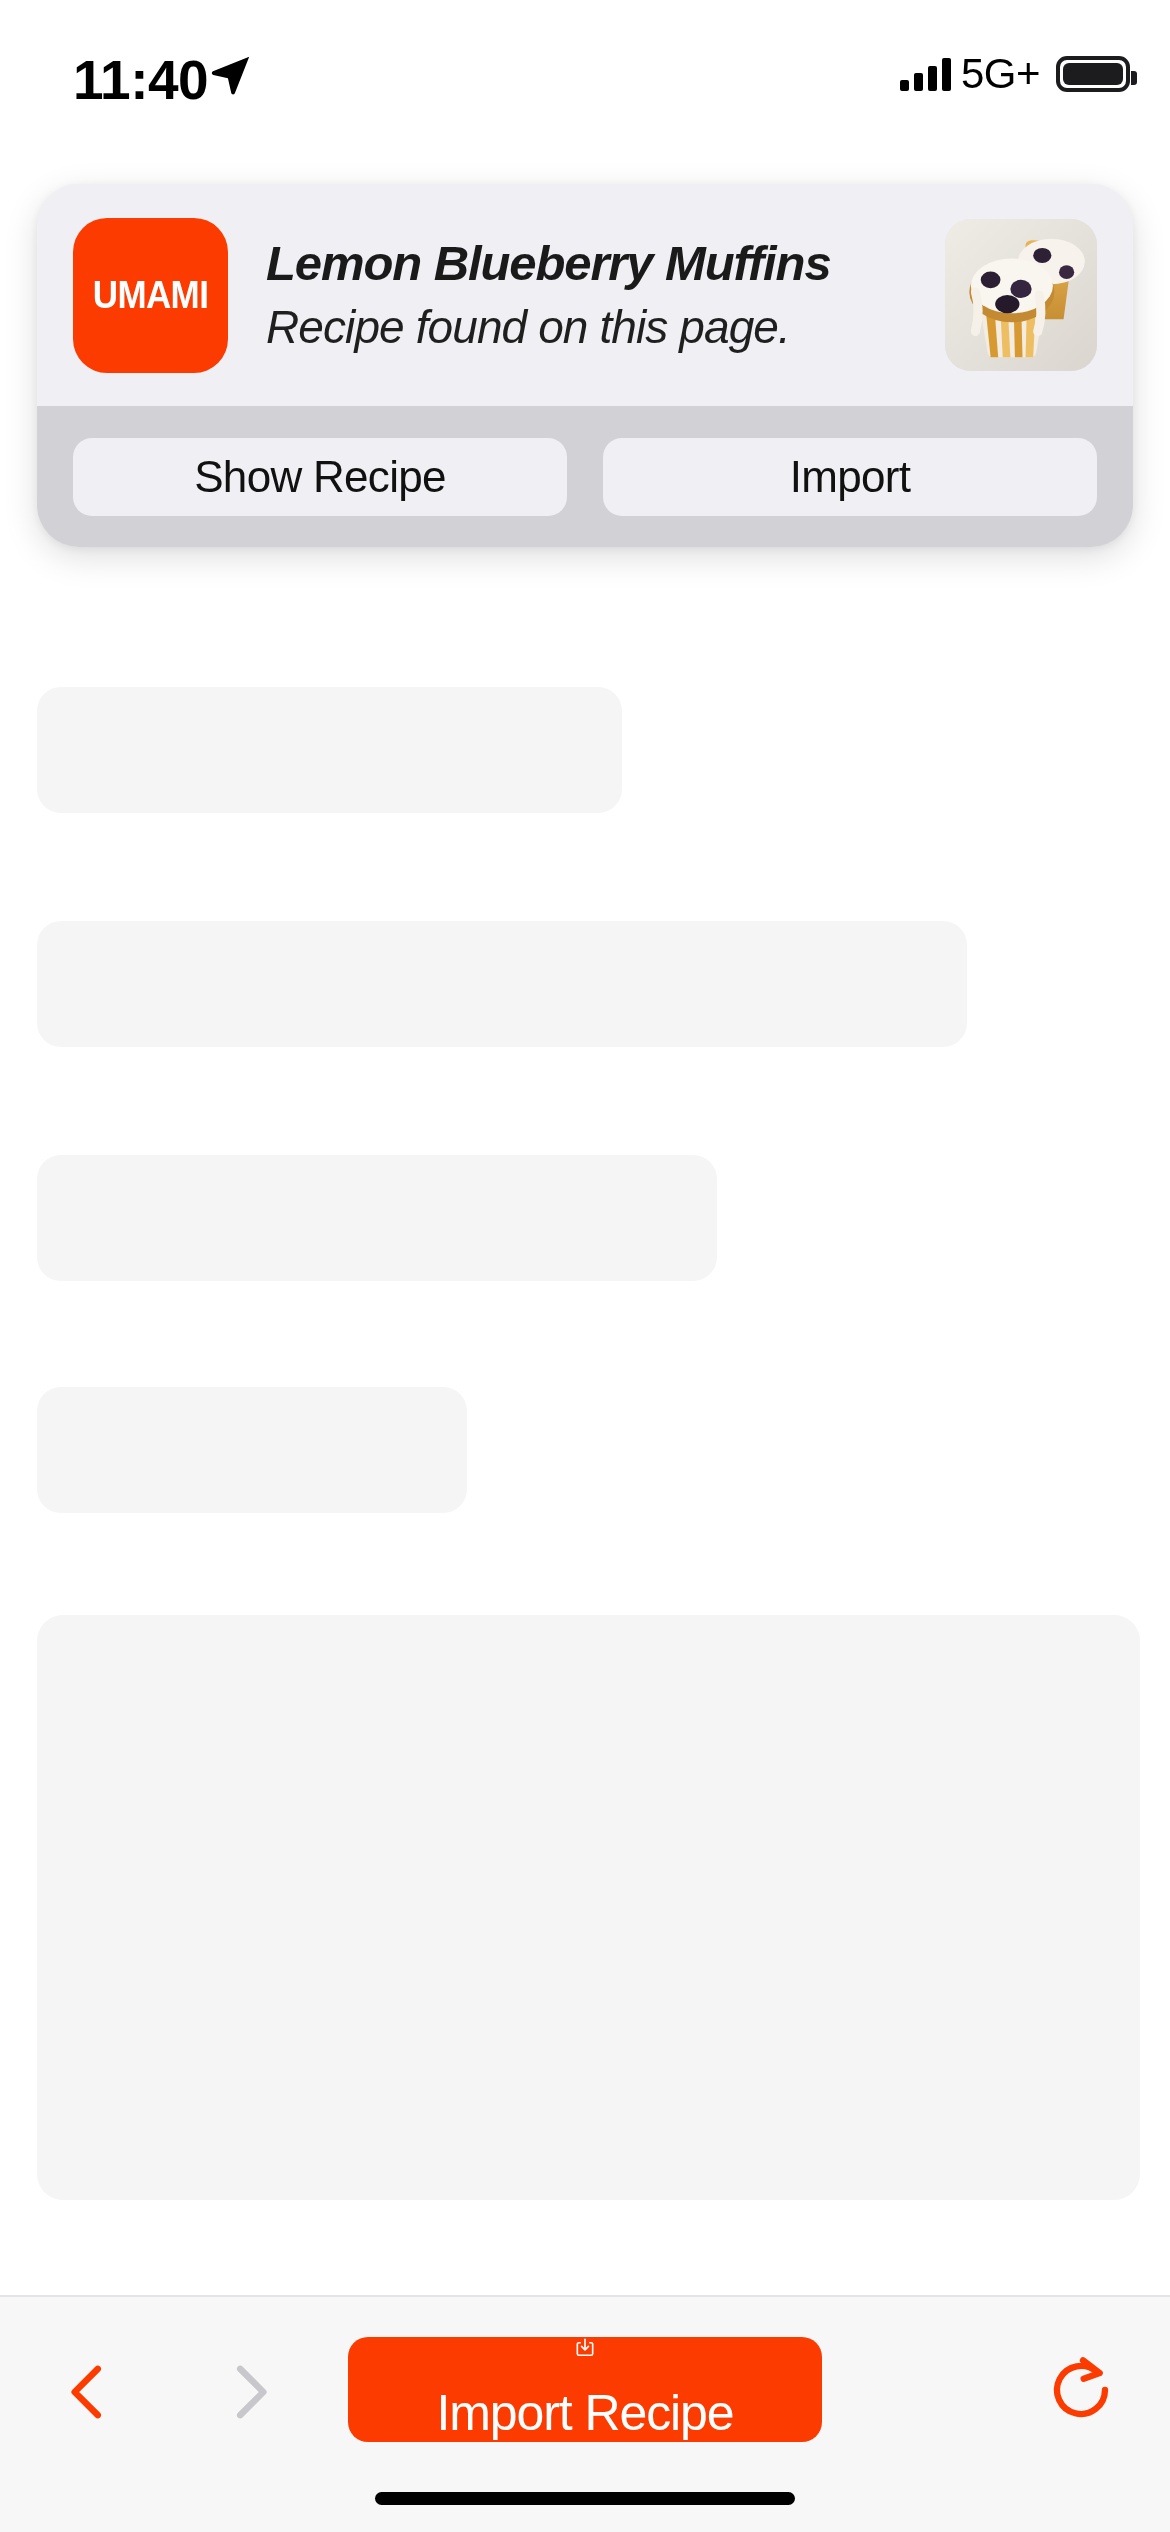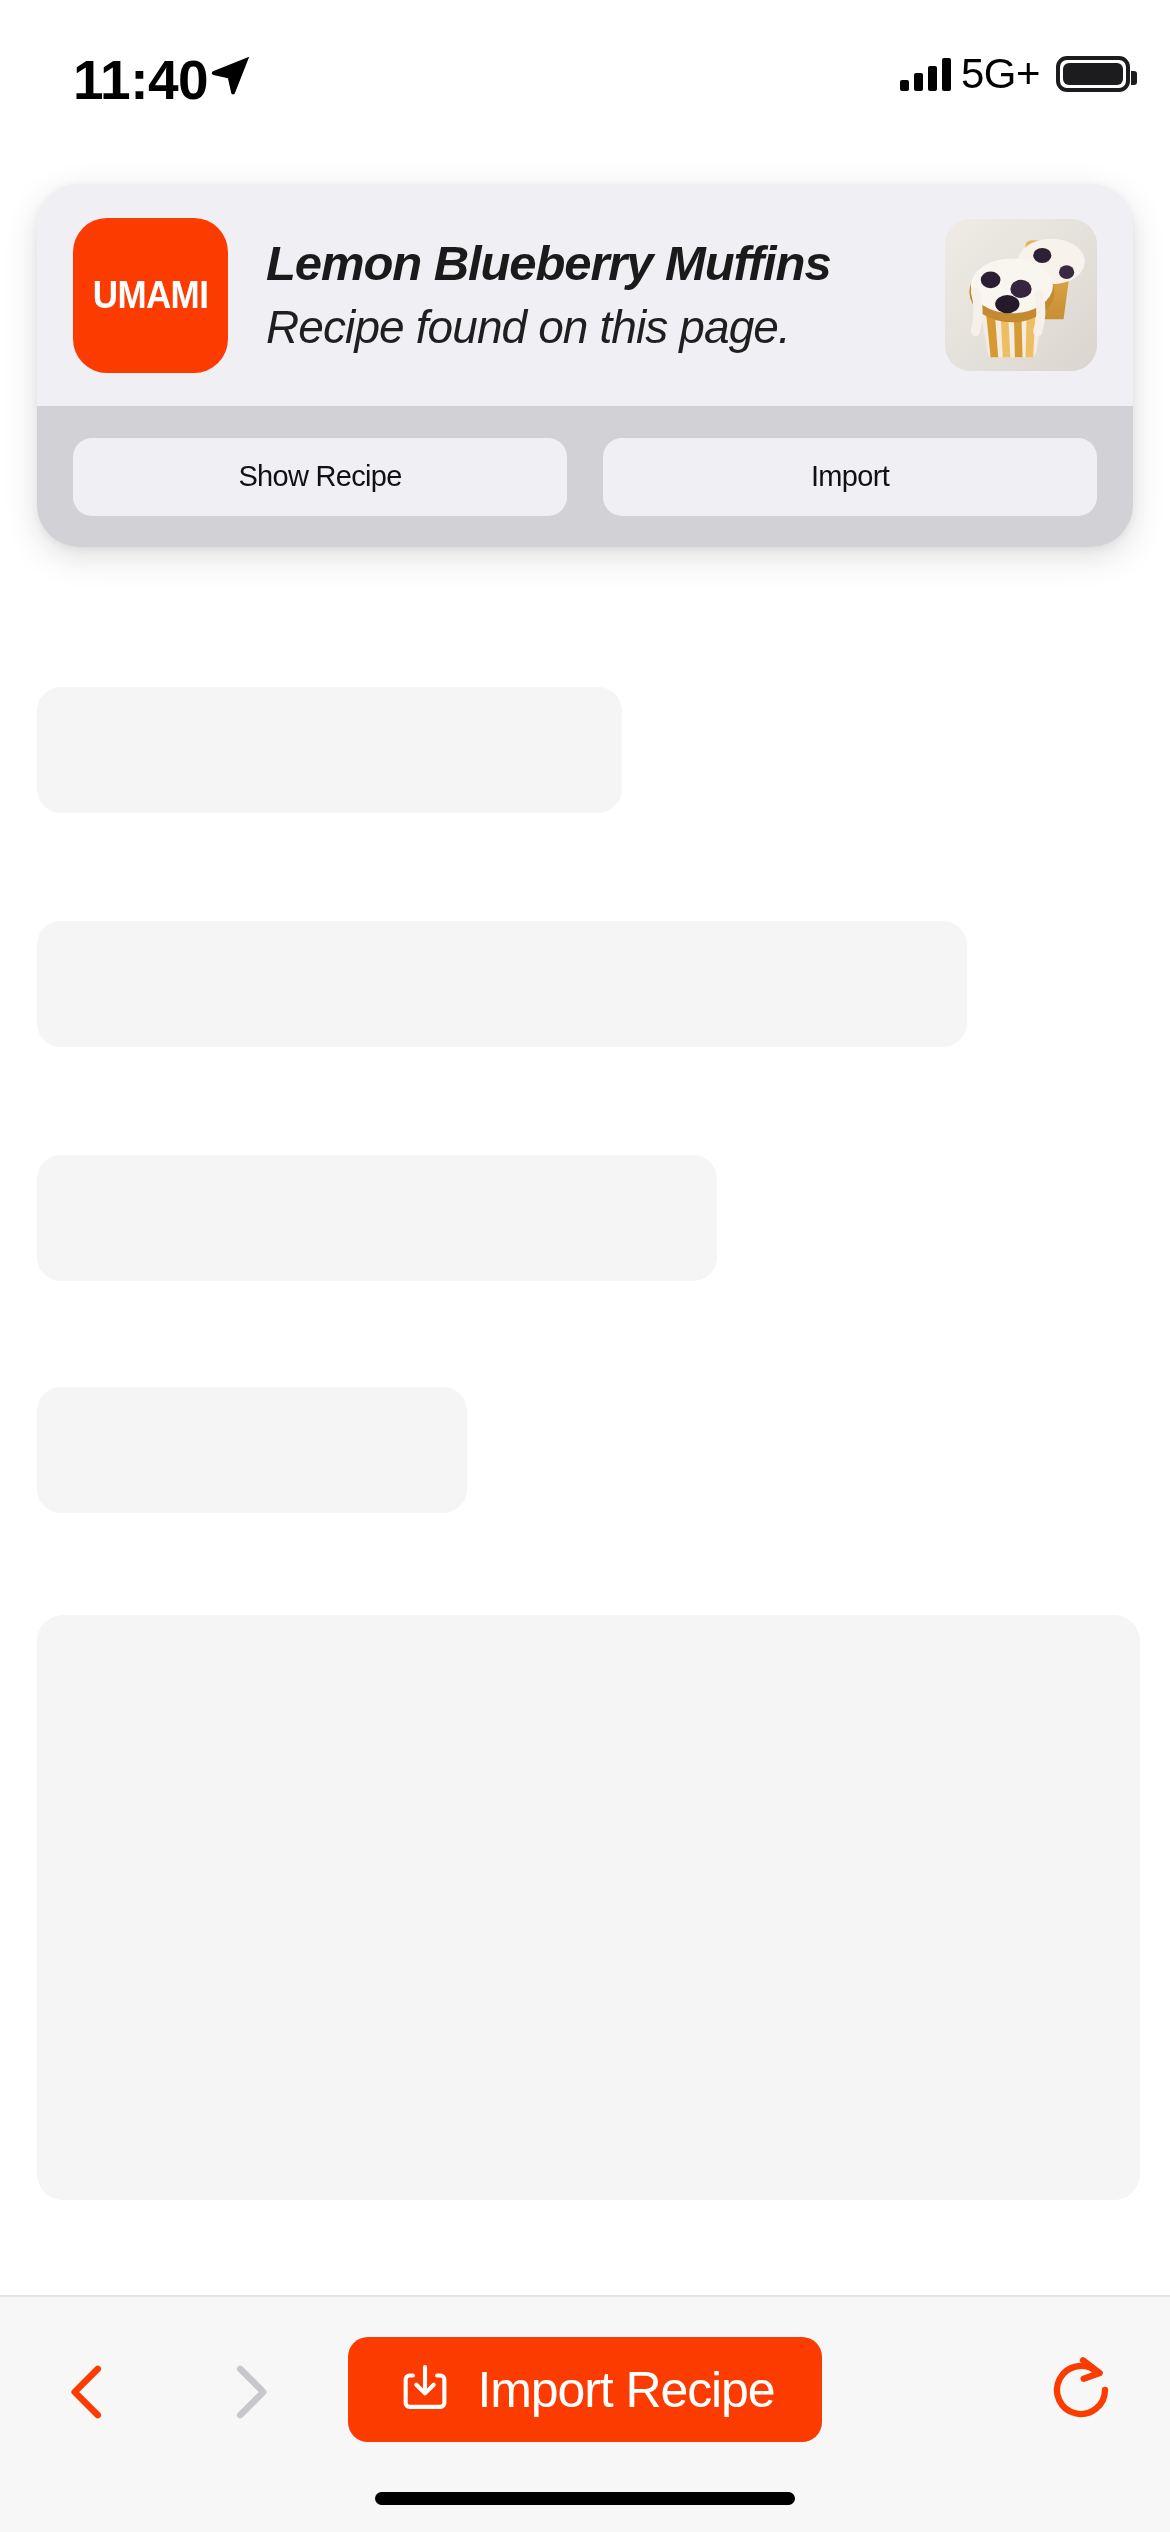--- a/index.html
+++ b/index.html
@@ -87,21 +87,21 @@
   .banner-actions {
     height:141px; background:#d1d1d6;
     display:flex; align-items:center; justify-content:space-between;
     padding:0 36px; gap:36px;
   }
   .act-btn {
     flex:1 1 0; height:78px; border-radius:19px;
     background:#efeff4; border:none;
     display:flex; align-items:center; justify-content:center;
     font-family:"Liberation Sans", sans-serif;
-    font-size:29px; color:#111; letter-spacing:-0.7px;
+    font-size:44px; color:#111; letter-spacing:-0.7px;
     cursor:pointer;
   }
 
   
   .skeleton { position:absolute; background:#f5f5f5; border-radius:24px; }
 
   
   .toolbar {
     position:absolute; left:0; bottom:0; width:1170px; height:237px;
     background:#f7f7f7; border-top:2px solid #e4e4e6;
@@ -118,20 +118,21 @@
   #nav-back { left:32px; top:40px; }
   #nav-fwd  { left:196px; top:40px; }
   #nav-reload { right:34px; top:38px; }
 
   .import-btn {
     position:absolute; left:348px; top:40px;
     width:474px; height:105px;
     background:#fb3b00; border:none; border-radius:20px;
     display:flex; align-items:center; justify-content:center; gap:24px;
     cursor:pointer;
+    flex-direction:column;
   }
   .import-btn-label {
     font-family:"Liberation Sans", sans-serif;
     font-size:50px; color:#fff; letter-spacing:-1.1px; font-weight:400;
   }
 
   .home-indicator {
     position:absolute; left:50%; transform:translateX(-50%);
     bottom:27px; width:420px; height:13px;
     background:#000; border-radius:7px;

